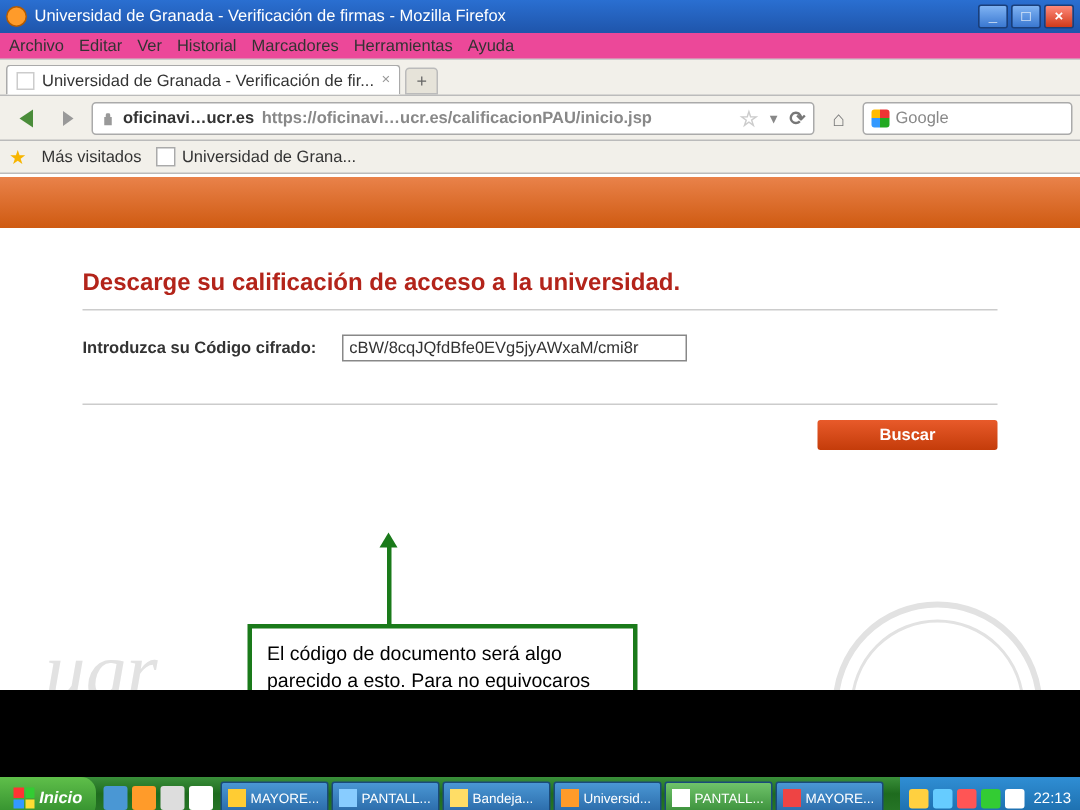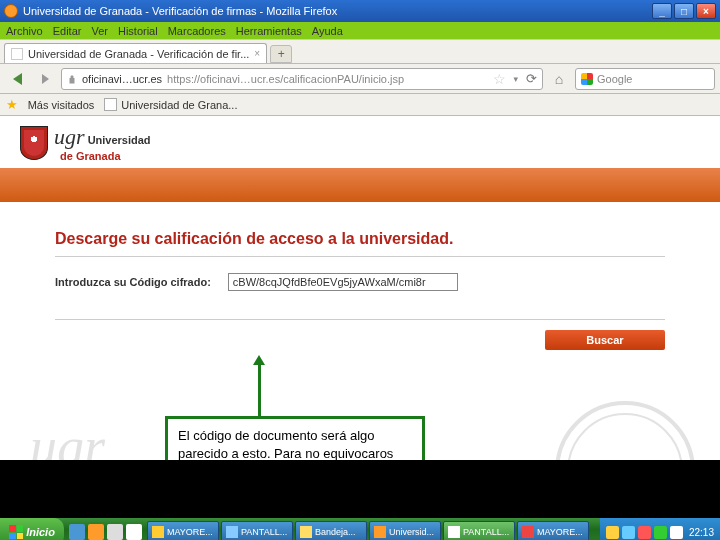--- a/index.html
+++ b/index.html
@@ -7,35 +7,35 @@
 
   
   .titlebar { height: 22px; background: linear-gradient(#2a6fd1,#1f55ab); color: #fff; display: flex; align-items: center; padding: 0 4px; font-size: 11px; }
   .titlebar .ff-icon { width: 14px; height: 14px; background: #ff9b2a; border-radius: 50%; margin-right: 5px; border:1px solid #b35a00; }
   .titlebar .title { flex: 1; white-space: nowrap; overflow: hidden; }
   .win-btn { width: 20px; height: 16px; margin-left: 2px; display:flex; align-items:center; justify-content:center; font-size:10px; font-weight:bold; border:1px solid #1a3f7a; background: linear-gradient(#7fb3f3,#3a78d1); border-radius:2px; color:#fff;}
   .win-btn.max { background: linear-gradient(#7fb3f3,#3a78d1);}
   .win-btn.close { background: linear-gradient(#ff8a7a,#d03a1a);}
 
   
-  .menubar { height: 18px; background: #84cc16; display: flex; align-items: center; padding: 0 6px; font-size: 11px; color: #333; gap: 10px; border-bottom:1px solid #ccc;}
+  .menubar { height: 18px; background: #ec4899; display: flex; align-items: center; padding: 0 6px; font-size: 11px; color: #333; gap: 10px; border-bottom:1px solid #ccc;}
 
   
   .tabstrip { height: 24px; background: #f2f0ea; display:flex; align-items:flex-end; padding: 0 4px; border-bottom:1px solid #bbb;}
   .tab { height: 20px; min-width: 200px; background: #fff; border:1px solid #aaa; border-bottom:none; border-radius: 3px 3px 0 0; display:flex; align-items:center; padding: 0 6px; font-size:11px; color:#333; gap:5px;}
   .tab .fav { width:12px; height:12px; background:#fff; border:1px solid #ccc; }
   .tab .x { margin-left:auto; color:#999; font-size:10px;}
   .tab-add { width:22px; height:18px; background:#e6e3d9; border:1px solid #bbb; border-radius:3px 3px 0 0; margin-left:3px; text-align:center; font-size:12px; color:#666; line-height:16px;}
 
   
   .navbar { height: 30px; background: #f2f0ea; display:flex; align-items:center; padding: 0 5px; gap:4px; border-bottom:1px solid #bbb;}
   .nav-btn { width:24px; height:22px; display:flex; align-items:center; justify-content:center; }
   .arrow-l { width:0; height:0; border-top:6px solid transparent; border-bottom:6px solid transparent; border-right:9px solid #4a8c3a;}
   .arrow-r { width:0; height:0; border-top:5px solid transparent; border-bottom:5px solid transparent; border-left:7px solid #999;}
-  .urlbox { flex:1; height:22px; background:#fff; border:1px solid #aaa; border-radius:3px; display:flex; align-items:center; padding:0 5px; gap:5px; font-size:11px; color:#888;}
+  .urlbox { flex:1; height:22px; background:#fff; border:1px solid #aaa; border-radius:3px; display:flex; align-items:center; padding:0 5px; gap:5px; font-size:11px; color:#888;font-weight:bold;}
   .urlbox .lock { width:10px; height:10px; background:#999; clip-path: polygon(25% 45%,25% 100%,75% 100%,75% 45%,65% 45%,65% 30%,60% 20%,40% 20%,35% 30%,35% 45%);}
   .urlbox .host { color:#333;}
   .urlbox .star { margin-left:auto; color:#ccc; font-size:14px;}
   .urlbox .drop { color:#888; font-size:9px; margin:0 3px;}
   .reload { color:#777; font-size:13px;}
   .home { color:#777; font-size:14px;}
   .searchbox { width:140px; height:22px; background:#fff; border:1px solid #aaa; border-radius:3px; display:flex; align-items:center; padding:0 5px; gap:4px; font-size:11px; color:#888;}
   .gicon { width:12px; height:12px; background: conic-gradient(#e33 0 25%, #2a2 0 50%, #39f 0 75%, #fb0 0 100%); border-radius:2px;}
 
   
@@ -149,28 +149,20 @@
   <div class="bmitem">
     <span>Más visitados</span>
   </div>
   <div class="bmitem">
     <div class="bmico"></div>
     <span>Universidad de Grana...</span>
   </div>
 </div>
 
 <div class="page">
-  <div class="brand-row">
-    <div class="shield"></div>
-    <div>
-      <span class="brand-ugr">ugr</span>
-      <span class="brand-uni">Universidad</span>
-      <div class="brand-gran">de Granada</div>
-    </div>
-  </div>
   <div class="orange-band"></div>
 
   <div class="content">
     <div class="red-head">Descarge su calificación de acceso a la universidad.</div>
     <div class="hr"></div>
     <div class="form-row">
       <span style="font-weight:bold">Introduzca su Código cifrado:</span>
       <input class="code-input" value="cBW/8cqJQfdBfe0EVg5jyAWxaM/cmi8r" style="">
     </div>
     <div class="hr2"></div>

